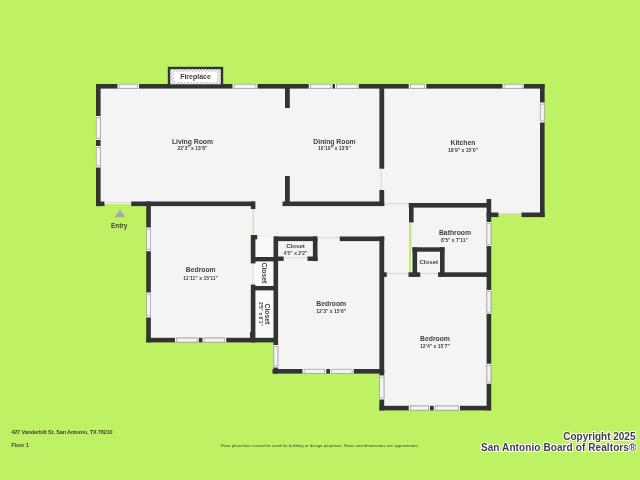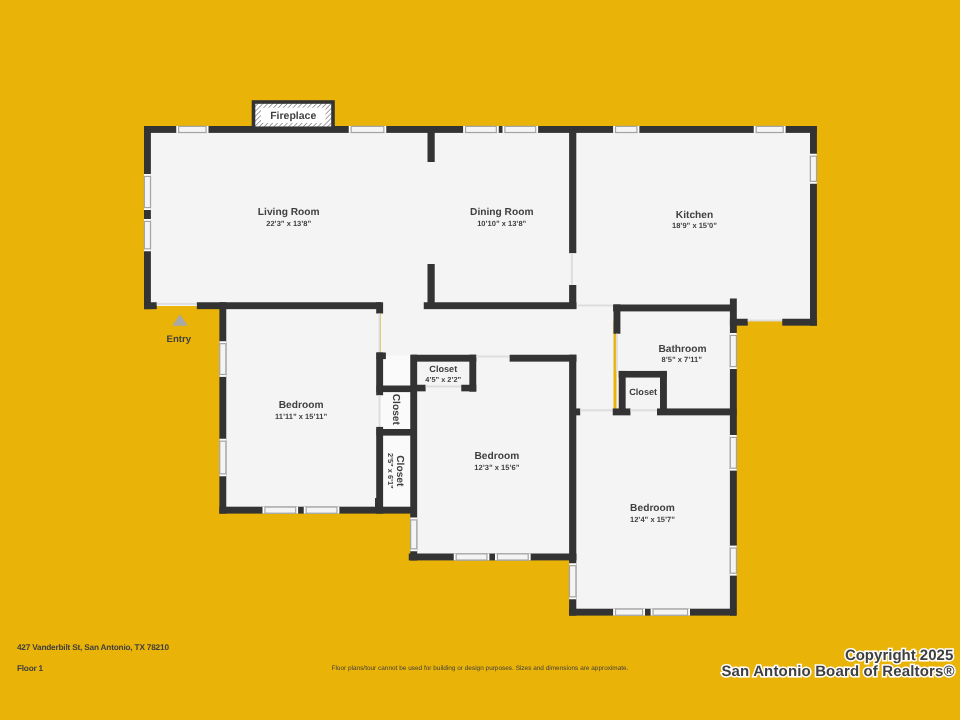--- a/index.html
+++ b/index.html
@@ -1,16 +1,16 @@
 <!DOCTYPE html>
 <html><head>
 <meta charset="utf-8">
 <style>
   html,body{margin:0;padding:0;background:#fff;}
-  #page{width:640px;height:480px;position:relative;background:#eab308;overflow:hidden;}
+  #page{width:640px;height:480px;position:relative;background:#bef264;overflow:hidden;}
   svg{display:block;}
   text{font-family:"Liberation Sans",sans-serif;fill:#3f3f3f;}
   .rm{font-weight:bold;font-size:6.8px;}
   .dim{font-weight:bold;font-size:5px;}
   .sm{font-weight:bold;font-size:6.1px;}
   .smd{font-weight:bold;font-size:4.9px;}
 </style>
 </head>
 <body>
 <div id="page">

